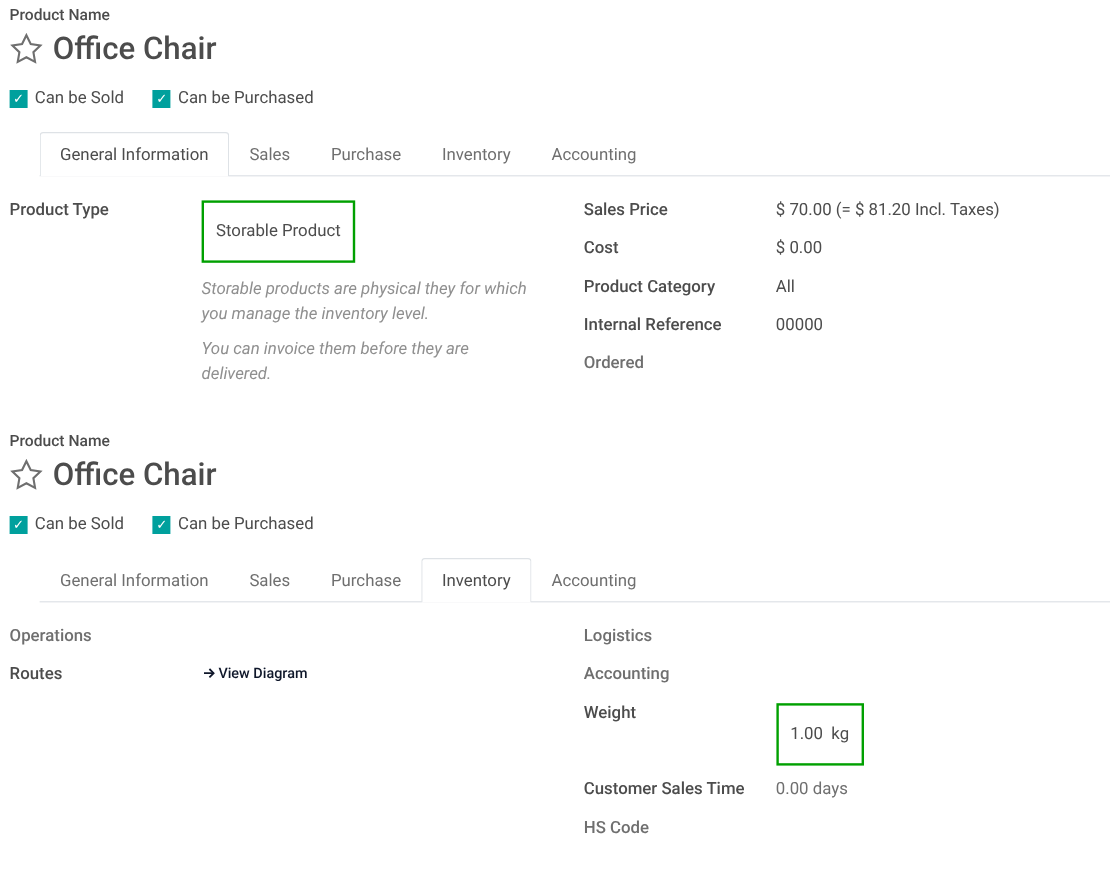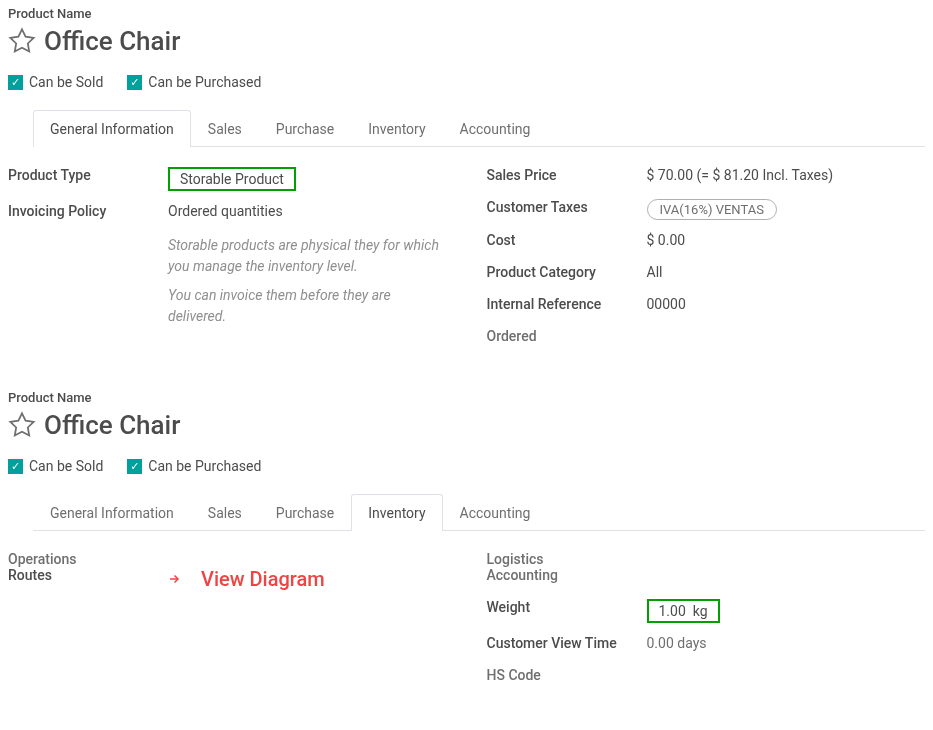--- a/index.html
+++ b/index.html
@@ -19,28 +19,28 @@
 .tab { padding: 10px 16px; font-size: 14px; color: #6f6f6f; border: 1px solid transparent; border-bottom: none; margin-bottom: -1px; cursor: pointer; }
 .tab.active { color: #4c4c4c; border-color: #dee2e6; border-bottom-color: #fff; background:#fff; border-radius: 3px 3px 0 0; }
 
 .pane { display:flex; padding-top: 20px; gap: 40px; }
 .col { flex: 1; }
 .row { display:flex; align-items:flex-start; margin-bottom: 12px; min-height: 20px; }
 .row-label { width: 160px; flex-shrink:0; font-size: 14px; color:#4c4c4c; font-weight:500; }
 .row-label.muted { color:#6f6f6f; }
 .row-value { font-size: 14px; color:#4c4c4c; }
 .row-value.muted { color:#6f6f6f; }
-.highlight { border: 2px solid #00a000; padding: 2px 10px; display:inline-block; }
+.highlight { border: 2px solid #00a000; padding: 16px 10px; display:inline-block; }
 .helptext { color: #8f8f8f; font-style: italic; font-size: 14px; margin-top: 10px; line-height: 1.5; padding-left: 160px; }
 .helptext p { margin-bottom: 8px; }
 
 .tax-pill { display:inline-block; border:1px solid #b0b0b0; border-radius: 12px; padding: 2px 12px; font-size: 13px; color:#6f6f6f; }
 
-.subheading { font-size: 14px; color:#6f6f6f; font-weight:500; }
-.link-action { color: #ef4444; font-size: 20px; display:inline-flex; align-items:center; gap:21px; font-weight:500; }
+.subheading { font-size: 14px; color:#6f6f6f; font-weight:500; margin-bottom: 16px; }
+.link-action { color: #0f172a; font-size: 12px; display:inline-flex; align-items:center; gap:2px; font-weight:500; }
 .arrow-icon { width: 12px; height: 12px; }
 </style>
 </head>
 <body>
 
 <div class="section">
 
   <div class="field-label">Product Name</div>
   <div class="title-row">
     <svg class="star-icon" viewBox="0 0 24 24" fill="none" stroke="currentColor" stroke-width="1.5">
@@ -67,38 +67,30 @@
     <div class="tab">Inventory</div>
     <div class="tab">Accounting</div>
   </div>
 
   <div class="pane">
     <div class="col">
       <div class="row">
         <div class="row-label">Product Type</div>
         <div class="row-value"><span class="highlight">Storable Product</span></div>
       </div>
-      <div class="row">
-        <div class="row-label">Invoicing Policy</div>
-        <div class="row-value">Ordered quantities</div>
-      </div>
       <div class="helptext">
         <p>Storable products are physical they for which you manage the inventory level.</p>
         <p>You can invoice them before they are delivered.</p>
       </div>
     </div>
 
     <div class="col">
       <div class="row">
         <div class="row-label">Sales Price</div>
         <div class="row-value">$ 70.00  (= $ 81.20 Incl. Taxes)</div>
-      </div>
-      <div class="row">
-        <div class="row-label">Customer Taxes</div>
-        <div class="row-value"><span class="tax-pill">IVA(16%) VENTAS</span></div>
       </div>
       <div class="row">
         <div class="row-label">Cost</div>
         <div class="row-value">$ 0.00</div>
       </div>
       <div class="row">
         <div class="row-label">Product Category</div>
         <div class="row-value">All</div>
       </div>
       <div class="row">
@@ -165,21 +157,21 @@
         <div class="row-label muted">Accounting</div>
         <div class="row-value"></div>
       </div>
       <div class="row">
         <div class="row-label">Weight</div>
         <div class="row-value">
           <span class="highlight"><span>1.00</span>&nbsp;&nbsp;<span>kg</span></span>
         </div>
       </div>
       <div class="row">
-        <div class="row-label">Customer View Time</div>
+        <div class="row-label">Customer Sales Time</div>
         <div class="row-value muted">0.00 days</div>
       </div>
       <div class="row">
         <div class="row-label muted">HS Code</div>
         <div class="row-value"></div>
       </div>
     </div>
   </div>
 </div>
 

